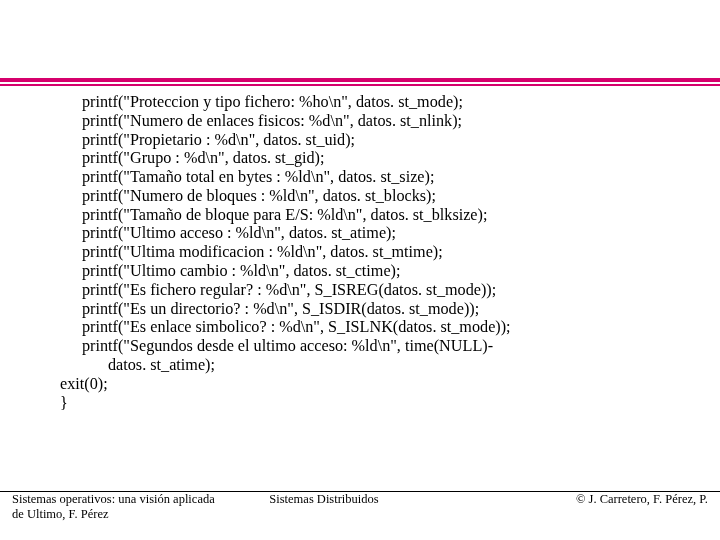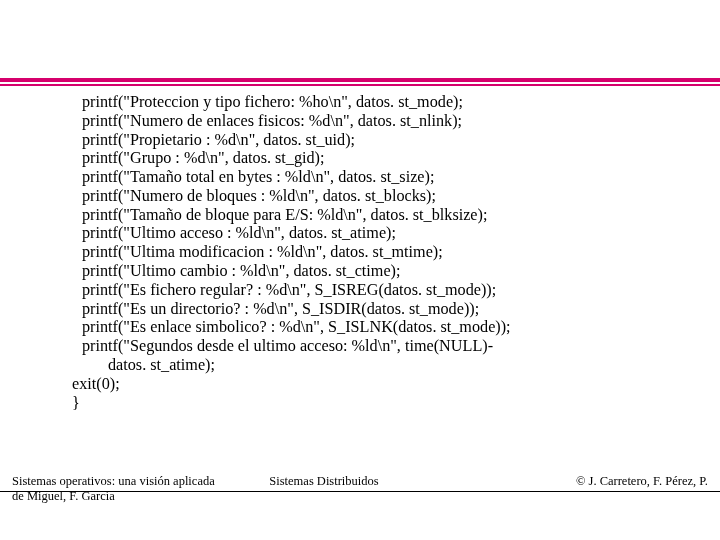--- a/index.html
+++ b/index.html
@@ -26,33 +26,33 @@
     top: 93px;
     left: 60px;
     width: 620px;
     font-size: 16.2px;
     line-height: 1.16;
     color: #000;
     white-space: pre;
   }
   .indent-line { padding-left: 22px; display:block; }
   .indent-line2 { padding-left: 48px; display:block; }
-  .no-indent { display:block;margin-left:12px; }
+  .no-indent { display:block; }
 
   .bottombar {
     position: absolute;
     left: 0;
     bottom: 48px;
     width: 720px;
     height: 1px;
     background: #000;
   }
   .footer {
     position: absolute;
-    bottom: 32px;
+    bottom: 14px;
     left: 0;
     width: 720px;
     height: 34px;
     font-size: 12.5px;
     color: #000;
   }
   .footer .left { position:absolute; left:12px; top:0; line-height:1.2; }
   .footer .center { position:absolute; left:0; width:648px; text-align:center; top:0; }
   .footer .right { position:absolute; right:12px; top:0; }
 </style>
@@ -66,19 +66,19 @@
     <div class="bar2"></div>
   </div>
 
   <div class="code-block" id="code-container"><span class="indent-line">printf("Proteccion y tipo fichero: %ho\n", datos. st_mode);</span><span class="indent-line">printf("Numero de enlaces fisicos: %d\n", datos. st_nlink);</span><span class="indent-line">printf("Propietario : %d\n", datos. st_uid);</span><span class="indent-line">printf("Grupo : %d\n", datos. st_gid);</span><span class="indent-line">printf("Tamaño total en bytes : %ld\n", datos. st_size);</span><span class="indent-line">printf("Numero de bloques : %ld\n", datos. st_blocks);</span><span class="indent-line">printf("Tamaño de bloque para E/S: %ld\n", datos. st_blksize);</span><span class="indent-line">printf("Ultimo acceso : %ld\n", datos. st_atime);</span><span class="indent-line">printf("Ultima modificacion : %ld\n", datos. st_mtime);</span><span class="indent-line">printf("Ultimo cambio : %ld\n", datos. st_ctime);</span><span class="indent-line">printf("Es fichero regular? : %d\n", S_ISREG(datos. st_mode));</span><span class="indent-line">printf("Es un directorio? : %d\n", S_ISDIR(datos. st_mode));</span><span class="indent-line">printf("Es enlace simbolico? : %d\n", S_ISLNK(datos. st_mode));</span><span class="indent-line">printf("Segundos desde el ultimo acceso: %ld\n", time(NULL)-</span><span class="indent-line2">datos. st_atime);</span><span class="no-indent">exit(0);</span><span class="no-indent">}</span></div>
 
   <div class="bottombar"></div>
 
   <div class="footer">
     <div class="left">
       <span>Sistemas operativos: una visión aplicada</span><br>
-      <span>de Miguel, F. García</span>
+      <span>de Ultimo, F. Pérez</span>
     </div>
     <div class="center">Sistemas Distribuidos</div>
     <div class="right">© J. Carretero, F. Pérez, P.</div>
   </div>
 
 </div>
 
 </body></html>

